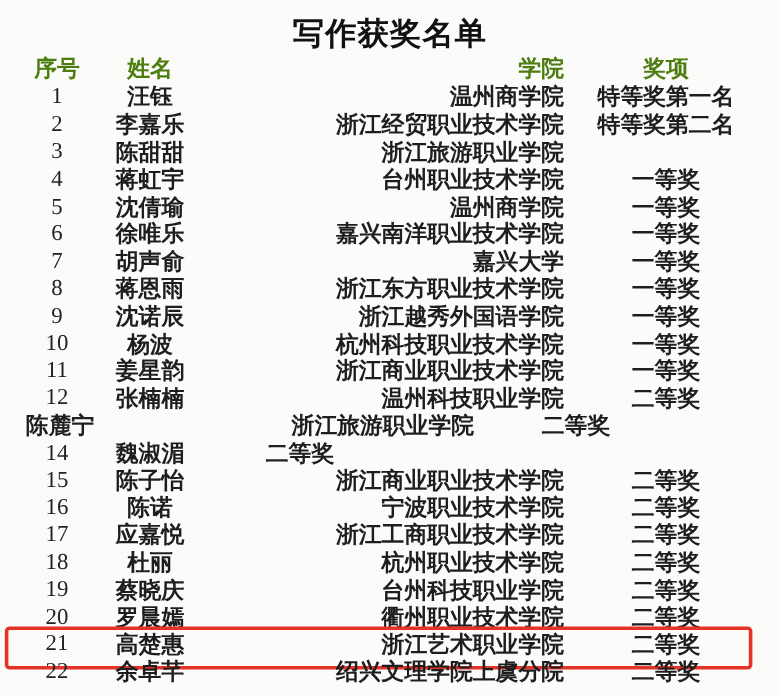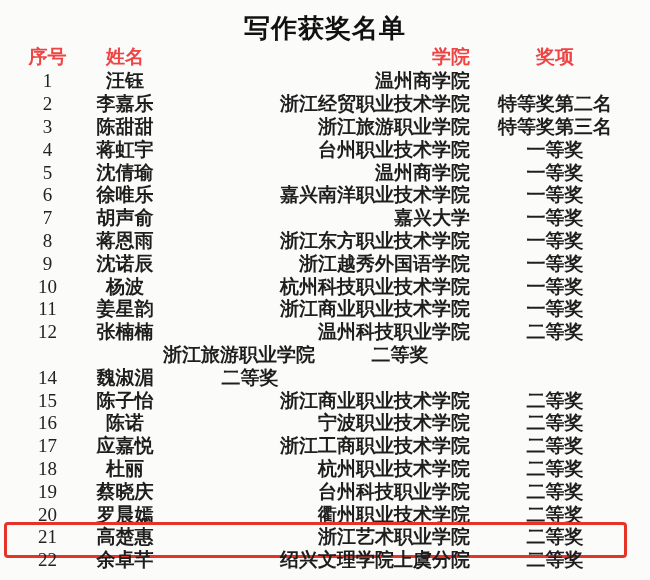--- a/index.html
+++ b/index.html
@@ -21,21 +21,21 @@
   .table{
     position:absolute;top:44px;left:10px;width:630px;
   }
   .hrow{display:flex;height:26px;align-items:center;}
   .rows .row{display:flex;height:22.8px;align-items:center;position:relative;}
   .c{display:block;text-align:center;white-space:nowrap;overflow:visible;}
   .c.num{width:75px;}
   .c.name{width:80px;font-family:Liberation Serif, serif;}
   .c.college{width:305px;text-align:right;}
   .c.award{width:170px;}
-  .th{font-size:19px;font-weight:700;color:#ef4444;}
+  .th{font-size:19px;font-weight:700;color:#4d7c0f;}
   .cell{font-size:19px;font-weight:700;color:#1e1e1e;}
   .cell.num{
     font-family:"Liberation Serif", serif;
     font-weight:400;font-size:19px;color:#222;
   }
   .row.highlighted::before{
     content:"";
     position:absolute;
     left:-6px;right:13px;top:-4px;bottom:-9px;
     border:3px solid var(--hl-color,#e63327);
@@ -54,32 +54,32 @@
       <span class="c num th">序号</span>
       <span class="c name th">姓名</span>
       <span class="c college th">学院</span>
       <span class="c award th">奖项</span>
     </div>
     <div class="rows">
         <div class="row">
     <span class="c num cell">1</span>
     <span class="c name cell">汪钰</span>
     <span class="c college cell">温州商学院</span>
+    <span class="c award cell">特等奖第一名</span>
   </div>
         <div class="row">
     <span class="c num cell">2</span>
     <span class="c name cell">李嘉乐</span>
     <span class="c college cell">浙江经贸职业技术学院</span>
     <span class="c award cell">特等奖第二名</span>
   </div>
         <div class="row">
     <span class="c num cell">3</span>
     <span class="c name cell">陈甜甜</span>
     <span class="c college cell">浙江旅游职业学院</span>
-    <span class="c award cell">特等奖第三名</span>
   </div>
         <div class="row">
     <span class="c num cell">4</span>
     <span class="c name cell">蒋虹宇</span>
     <span class="c college cell">台州职业技术学院</span>
     <span class="c award cell">一等奖</span>
   </div>
         <div class="row">
     <span class="c num cell">5</span>
     <span class="c name cell">沈倩瑜</span>
@@ -122,20 +122,21 @@
     <span class="c college cell">浙江商业职业技术学院</span>
     <span class="c award cell">一等奖</span>
   </div>
         <div class="row">
     <span class="c num cell">12</span>
     <span class="c name cell">张楠楠</span>
     <span class="c college cell">温州科技职业学院</span>
     <span class="c award cell">二等奖</span>
   </div>
         <div class="row">
+    <span class="c name cell">陈麓宁</span>
     <span class="c college cell">浙江旅游职业学院</span>
     <span class="c award cell">二等奖</span>
   </div>
         <div class="row">
     <span class="c num cell">14</span>
     <span class="c name cell">魏淑湄</span>
     <span class="c award cell">二等奖</span>
   </div>
         <div class="row">
     <span class="c num cell">15</span>

